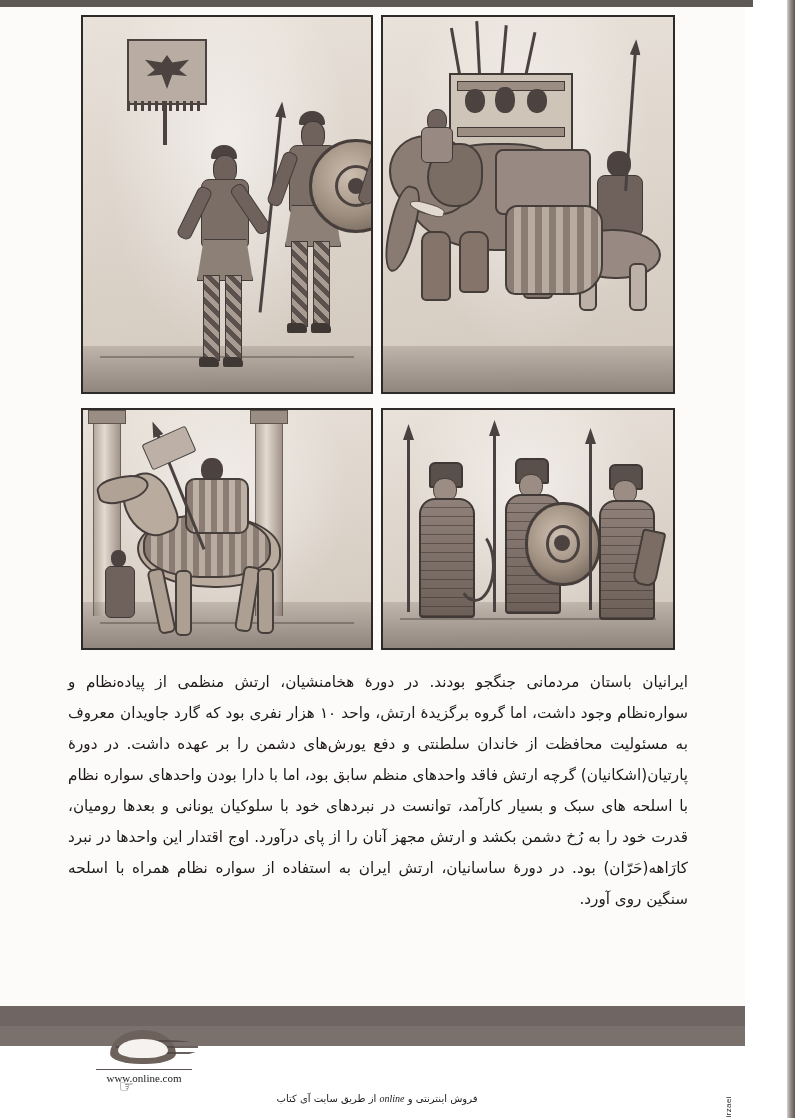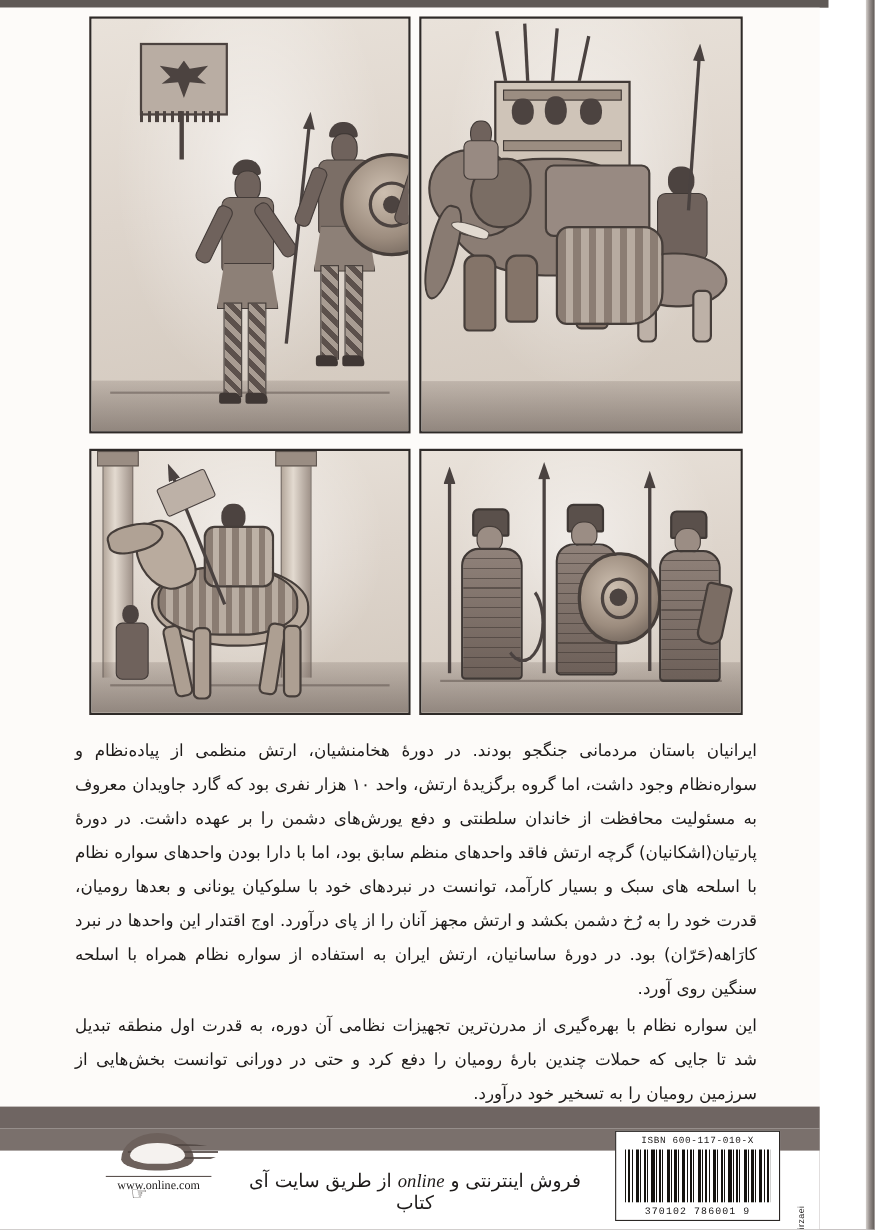--- a/index.html
+++ b/index.html
@@ -454,21 +454,21 @@
     line-height: 1;
   }
 
   .footer-caption {
     position: absolute;
     bottom: 14px;
     left: 236px;
     width: 330px;
     text-align: center;
     direction: rtl;
-    font-size: 17px;
+    font-size: 10px;
     color: #1d1a19;
   }
   .footer-caption .lat {
     font-family: "Liberation Serif", serif;
     font-style: italic;
     direction: ltr;
     unicode-bidi: isolate;
   }
 
   
@@ -697,43 +697,37 @@
             <div class="quiver" style="top:120px; left:254px;"></div>
             <div class="spear" style="top:30px; left:206px; height:170px;"></div>
           </div>
         </div>
       </div>
 
     </div>
 
     <div class="body-text">
       <p>ایرانیان باستان مردمانی جنگجو بودند. در دورهٔ هخامنشیان، ارتش منظمی از پیاده‌نظام و سواره‌نظام وجود داشت، اما گروه برگزیدهٔ ارتش، واحد ۱۰ هزار نفری بود که گارد جاویدان معروف به مسئولیت محافظت از خاندان سلطنتی و دفع یورش‌های دشمن را بر عهده داشت. در دورهٔ پارتیان(اشکانیان) گرچه ارتش فاقد واحدهای منظم سابق بود، اما با دارا بودن واحدهای سواره نظام با اسلحه های سبک و بسیار کارآمد، توانست در نبردهای خود با سلوکیان یونانی و بعدها رومیان، قدرت خود را به رُخ دشمن بکشد و ارتش مجهز آنان را از پای درآورد. اوج اقتدار این واحدها در نبرد کارَاهه(حَرّان) بود. در دورهٔ ساسانیان، ارتش ایران به استفاده از سواره نظام  همراه با اسلحه سنگین روی آورد.</p>
-      <p>این سواره نظام با بهره‌گیری از مدرن‌ترین تجهیزات نظامی آن دوره، به قدرت اول منطقه تبدیل شد تا جایی که حملات چندین بارهٔ رومیان را دفع کرد و حتی در دورانی توانست بخش‌هایی از سرزمین رومیان را به تسخیر خود درآورد.</p>
     </div>
 
     <div class="footer-band">
       <div class="footer-inner">
         <div class="footer-strip-top"></div>
 
         <div class="publisher-logo">
           <div class="logo-mark">
             <div class="logo-lines"></div>
           </div>
           <div class="logo-url">www.online.com</div>
           <div class="hand-cursor">☞</div>
         </div>
 
         <div class="footer-caption">
           <span>فروش اینترنتی و </span><span class="lat">online</span><span> از طریق سایت آی کتاب</span>
         </div>
 
-        <div class="barcode-box">
-          <div class="barcode-isbn">ISBN 600-117-010-X</div>
-          <div class="barcode-bars"></div>
-          <div class="barcode-digits">9 786001 370102</div>
-        </div>
 
         <div class="designer-credit">Designer: M.Mirzaei</div>
       </div>
     </div>
 
   </div>
 </div>
 
 </body></html>

